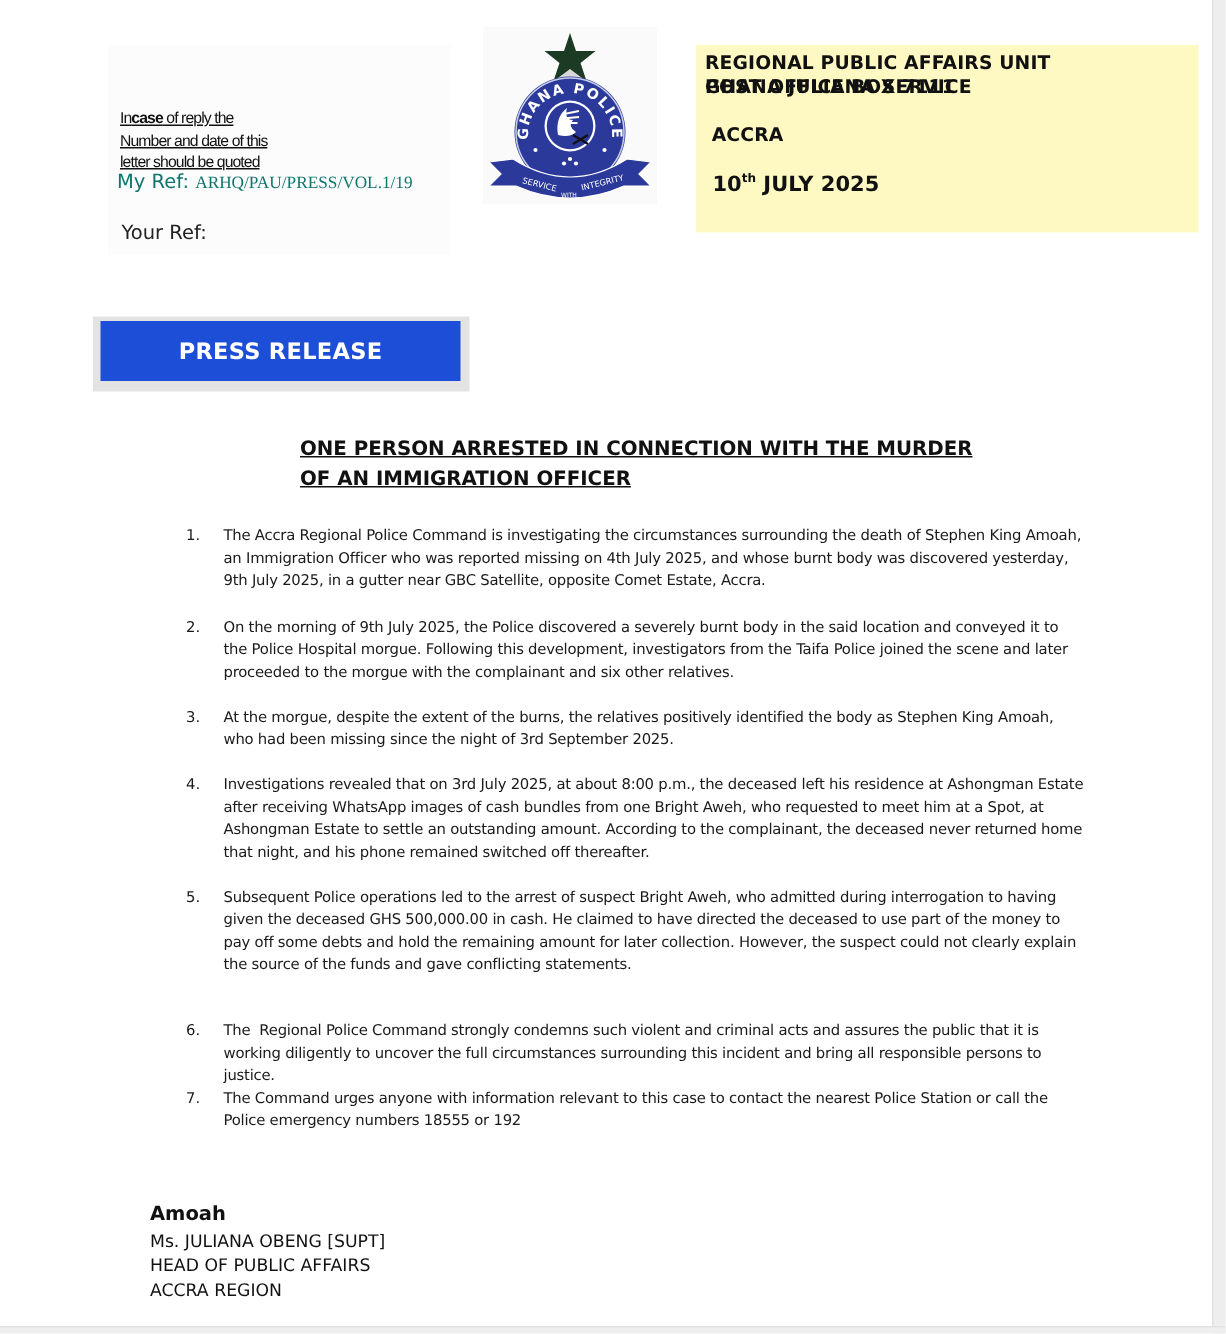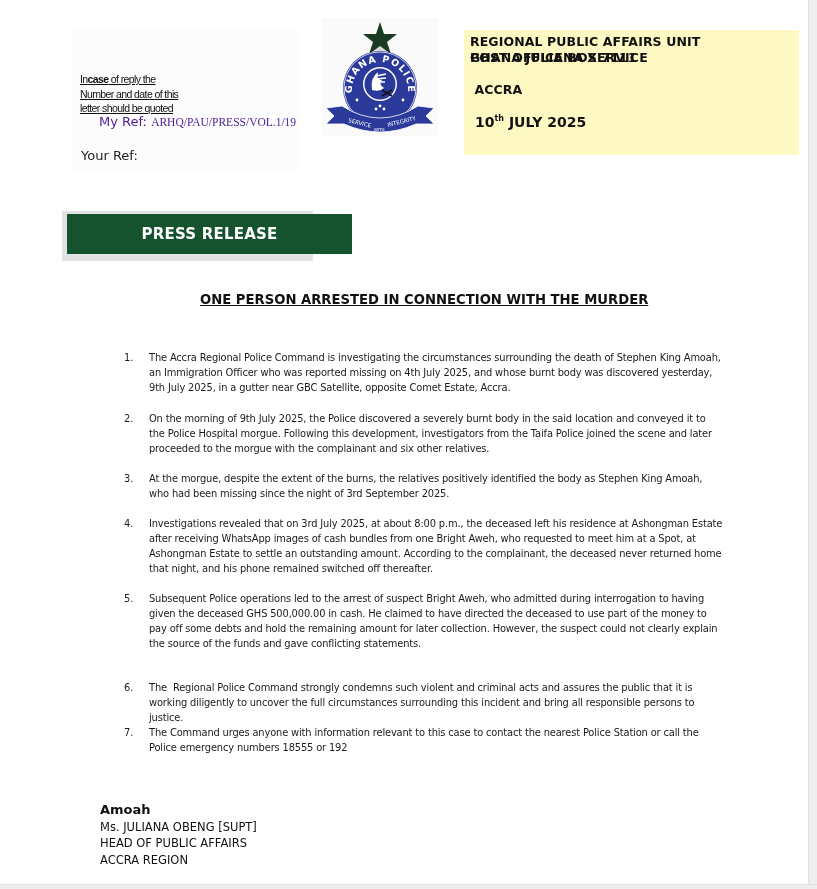--- a/index.html
+++ b/index.html
@@ -9,34 +9,34 @@
   }
   .page-edge-right { position: absolute; left: 808px; top: 0; width: 9px; height: 889px; background: #eeeeee; border-left: 1px solid #e2e2e2; }
   .page-edge-bottom { position: absolute; left: 0; top: 884px; width: 817px; height: 5px; background: #eeeeee; border-top: 1px solid #e2e2e2; }
 
   .ref-block { position: absolute; left: 72px; top: 30px; width: 228px; height: 140px; background: #fcfcfc; }
   .reply-note {
     position: absolute; left: 8px; top: 6px; font-family: "Liberation Sans Narrow", "Liberation Sans", sans-serif;
     font-size: 10.5px; line-height: 14.5px; letter-spacing: -0.6px; text-decoration: underline; color: #111; white-space: pre-line; margin-top: 36px;
   }
   .reply-note b { font-weight: bold; }
-  .my-ref { position: absolute; left: 27px; top: 84px; font-size: 13px; color: #4c1d95; white-space: nowrap; }
+  .my-ref { position: absolute; left: 6px; top: 84px; font-size: 13px; color: #0f766e; white-space: nowrap; }
   .my-ref .ref-val { font-family: "Liberation Serif", serif; font-size: 11.5px; }
   .your-ref { position: absolute; left: 9px; top: 118px; font-size: 13px; color: #222; }
 
   .crest { position: absolute; left: 322px; top: 18px; width: 116px; height: 118px; }
 
   .address-block { position: absolute; left: 464px; top: 30px; width: 335px; height: 125px; background: #fef9c3; }
   .address-line { position: absolute; left: 6px; font-weight: bold; font-size: 12.5px; letter-spacing: 0.1px; color: #111; white-space: nowrap; }
   .date-line { position: absolute; left: 11px; top: 84px; font-weight: bold; font-size: 14px; color: #111; white-space: nowrap; }
   .date-line sup { font-size: 8px; vertical-align: 6px; }
 
   .press-box-shadow { position: absolute; left: 62px; top: 211px; width: 251px; height: 50px; background: #e3e3e3; }
   .press-box {
-    position: absolute; left: 67px; top: 214px; width: 285px; height: 40px; background: #14532d; color: #fff;
+    position: absolute; left: 67px; top: 214px; width: 240px; height: 40px; background: #1d4ed8; color: #fff;
     font-weight: bold; font-size: 15px; display: flex; align-items: center; justify-content: center; letter-spacing: 0.2px;
   }
 
   .headline { position: absolute; left: 200px; top: 290px; width: 516px; text-align: left; font-weight: bold; font-size: 13.2px; line-height: 20px; text-decoration: underline; color: #111; }
 
   .paras { position: absolute; left: 124px; top: 350px; width: 600px; }
   .para { position: absolute; left: 0; width: 600px; font-size: 9.9px; line-height: 15px; color: #1a1a1a; }
   .para .num { position: absolute; left: 0; top: 0; }
   .para .txt { position: absolute; left: 25px; width: 575px; letter-spacing: -0.15px; }
 
@@ -94,20 +94,21 @@
   <div class="address-line" style="top:20px">POST OFFICE BOX 7111</div>
   <div class="address-line" style="top:52px; white-space:pre"> ACCRA</div>
   <div class="date-line"><span>10</span><sup>th</sup><span style="white-space:pre"> JULY 2025</span></div>
 </div>
 
 <div class="press-box-shadow"></div>
 <div class="press-box">PRESS RELEASE</div>
 
 <div class="headline">
   <div>ONE PERSON ARRESTED IN CONNECTION WITH THE MURDER</div>
+  <div>OF AN IMMIGRATION OFFICER</div>
 </div>
 
 <div class="paras">
   <div class="para" style="top:0px">
     <span class="num">1.</span>
     <div class="txt">The Accra Regional Police Command is investigating the circumstances surrounding the death of Stephen King Amoah, an Immigration Officer who was reported missing on 4th July 2025, and whose burnt body was discovered yesterday, 9th July 2025, in a gutter near GBC Satellite, opposite Comet Estate, Accra.</div>
   </div>
   <div class="para" style="top:61px">
     <span class="num">2.</span>
     <div class="txt">On the morning of 9th July 2025, the Police discovered a severely burnt body in the said location and conveyed it to the Police Hospital morgue. Following this development, investigators from the Taifa Police joined the scene and later proceeded to the morgue with the complainant and six other relatives.</div>

